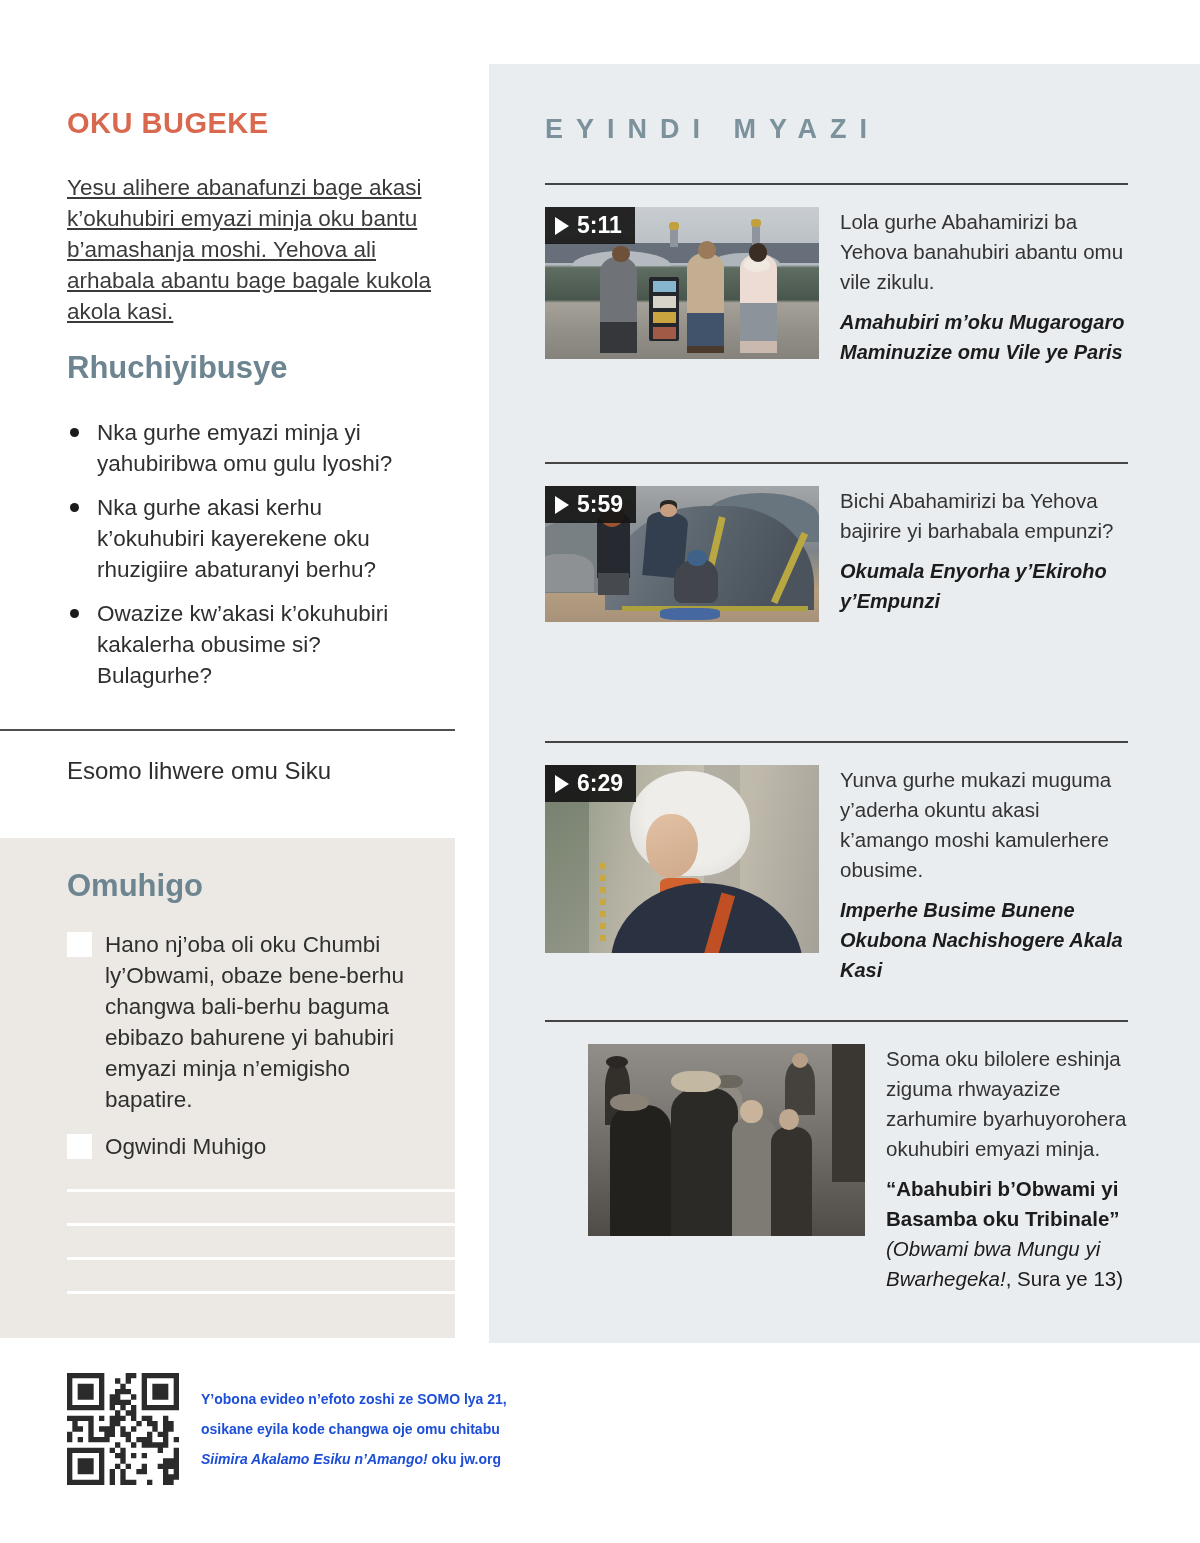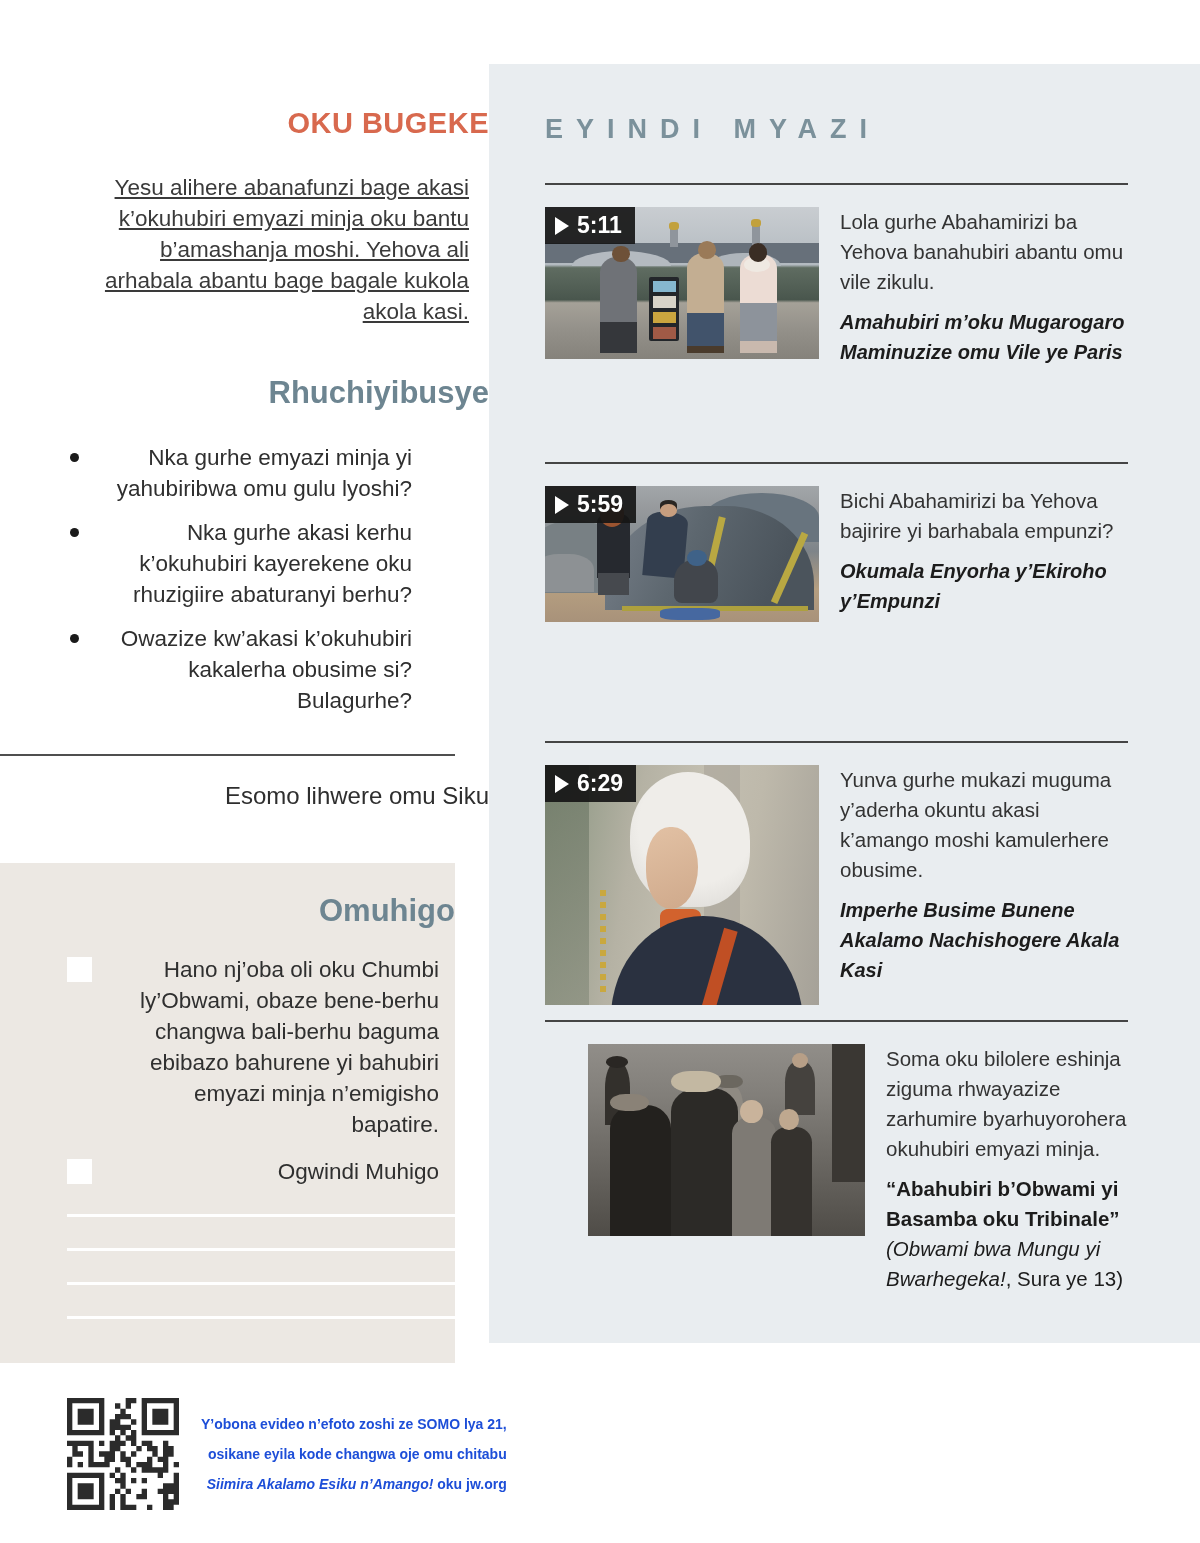--- a/index.html
+++ b/index.html
@@ -4,30 +4,30 @@
 <style>
   html,body{margin:0;padding:0;}
   body{
     width:1200px;height:1543px;background:#ffffff;position:relative;
     font-family:"Liberation Sans", sans-serif;color:#383838;
     -webkit-font-smoothing:antialiased;
   }
   .page{position:absolute;inset:0;overflow:hidden;}
 
   
-  .left{position:absolute;left:0;top:0;width:489px;text-align:right;}
+  .left{position:absolute;left:0;top:0;width:489px;}
   .h1-orange{
     margin:108px 0 0 67px;font-size:29px;font-weight:bold;letter-spacing:.5px;
     color:#D8694E;line-height:1.1;
   }
   .intro{
     margin:32px 0 0 67px;width:402px;font-size:22.5px;line-height:31px;color:#3a3a3a;text-decoration:underline;
   }
   .h2-slate{
-    margin:49px 0 0 67px;font-size:31px;font-weight:bold;color:#6D8591;line-height:1.1;
+    margin:24px 0 0 67px;font-size:31px;font-weight:bold;color:#6D8591;line-height:1.1;
   }
   .qlist{list-style:none;margin:32px 0 0 67px;padding:0;width:345px;}
   .qlist li{
     position:relative;padding-left:30px;font-size:22.5px;line-height:31px;
     color:#2f2f2f;margin-bottom:13px;
   }
   .qlist li .dot{
     position:absolute;left:3px;top:11px;width:9px;height:9px;border-radius:50%;
     background:#1a1a1a;
   }
@@ -67,21 +67,21 @@
   }
   .items{margin-top:37px;width:583px;}
   .item{border-top:2px solid #454545;padding-top:22px;box-sizing:border-box;height:279px;}
   .item:last-child{height:auto;padding-left:43px;}
   .row{display:flex;align-items:flex-start;}
   .thumb{
     position:relative;overflow:hidden;flex:0 0 auto;width:274px;background:#999;
   }
   .t1{height:152px;}
   .t2{height:136px;}
-  .t3{height:240px;}
+  .t3{height:188px;}
   .t4{width:277px;height:192px;}
   .txt{margin-left:21px;width:288px;}
   .desc{margin:0;font-size:20.5px;line-height:30px;color:#333333;}
   .vtitle{margin:10px 0 0;font-size:20px;line-height:30px;font-weight:bold;
     font-style:italic;color:#1c1c1c;}
   .vtitle-roman{margin:10px 0 0;font-size:20.5px;line-height:30px;font-weight:bold;color:#1c1c1c;}
   .source{margin:0;font-size:20.5px;line-height:30px;color:#1c1c1c;}
   .source .src-i{font-style:italic;}
 
   .badge{
@@ -304,21 +304,21 @@
             <div class="a sw-orange"></div>
               <div class="a sw-jacket"></div>
               <div class="a sw-strap"></div>
             <div class="badge">
               <span class="play-tri"></span>
               <span class="dur">6:29</span>
             </div>
           </div>
           <div class="txt">
             <p class="desc">Yunva gurhe mukazi muguma y’aderha okuntu akasi k’amango moshi kamulerhere obusime.</p>
-            <p class="vtitle">Imperhe Busime Bunene Akalamo Nachishogere Akala Kasi</p>
+            <p class="vtitle">Imperhe Busime Bunene Okubona Nachishogere Akala Kasi</p>
           </div>
         </div>
       </article>
 
       <article class="item">
         <div class="row">
           <div class="thumb t4 scene-bw">
             <div class="a sb-door"></div>
             <div class="a sb-f1"></div>
               <div class="a sb-f1h"></div>

